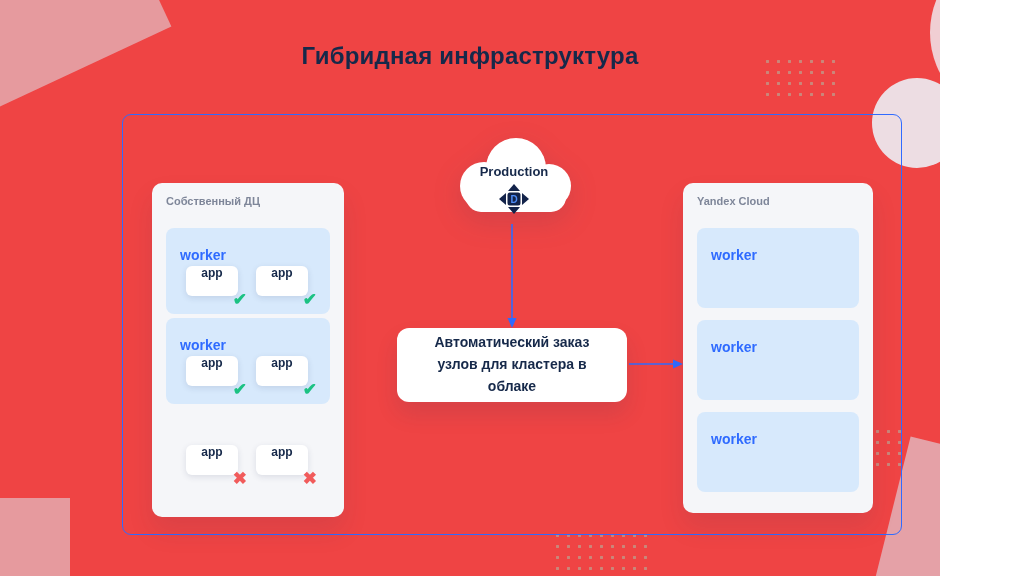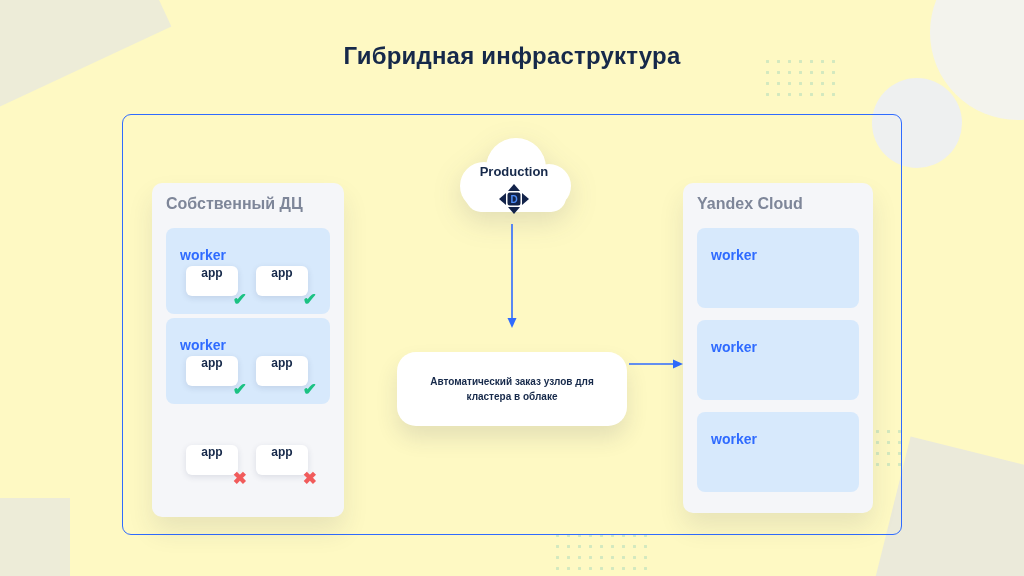--- a/index.html
+++ b/index.html
@@ -1,18 +1,18 @@
 <!DOCTYPE html>
 <html><head>
 <meta charset="utf-8">
 <style>
   * { margin:0; padding:0; box-sizing:border-box; }
   html,body { width:1024px; height:576px; }
   body { font-family:"Liberation Sans", sans-serif; }
-  .canvas { position:relative; width:1024px; height:576px; background:#fef9c3; overflow:hidden; }
+  .canvas { position:relative; width:940px; height:576px; background:#ef4444; overflow:hidden; }
 
   
   .decor { position:absolute; pointer-events:none; }
   .decor-tl { left:-70px; top:-70px; width:220px; height:150px; background:#dfe1ea; transform:rotate(-25deg); opacity:.55; }
   .decor-bl { left:-25px; top:498px; width:95px; height:110px; background:#dfe1ea; opacity:.55; }
   .decor-br { left:878px; top:462px; width:240px; height:240px; background:#dee0ea; transform:rotate(14deg); opacity:.6; }
   .decor-circle-1 { left:930px; top:-55px; width:175px; height:175px; border-radius:50%; background:#f0f1f7; opacity:.8; }
   .decor-circle-2 { left:872px; top:78px; width:90px; height:90px; border-radius:50%; background:#eceef5; opacity:.9; }
   .dots { position:absolute; background-image:radial-gradient(#9fd6bb 1.4px, transparent 1.6px); background-size:11px 11px; opacity:.45; pointer-events:none; }
   .dots-1 { left:762px; top:56px; width:74px; height:46px; }
@@ -24,21 +24,21 @@
 
   .cluster-frame { position:absolute; left:122px; top:114px; width:780px; height:421px;
                    border:1.6px solid #2f6bff; border-radius:9px; }
   .cluster-header { position:absolute; left:136px; top:126px; display:flex; align-items:center; gap:9px; }
   .cluster-header .lbl { font-size:13px; font-weight:700; color:#16294a; }
 
   .panel { position:absolute; background:#f5f6f9; border-radius:10px;
            box-shadow:0 14px 26px rgba(40,50,90,.10); }
   .panel-own { left:152px; top:183px; width:192px; height:334px; }
   .panel-yc  { left:683px; top:183px; width:190px; height:330px; }
-  .panel-title { position:absolute; left:14px; top:12px; font-size:16px; font-weight:700; color:#7e8699; }
+  .panel-title { position:absolute; left:14px; top:12px; font-size:11px; font-weight:700; color:#7e8699; }
 
   .worker-card { position:absolute; left:14px; background:#d7e9fc; border-radius:8px; }
   .worker-card.wl { width:164px; height:86px; }
   .worker-card.wr { width:162px; height:80px; }
   .worker-label { position:absolute; left:14px; top:19px; font-size:14px; font-weight:700; color:#2f6bff; }
 
   .app-box { position:absolute; width:52px; height:30px; background:#ffffff; border-radius:6px;
              box-shadow:0 2px 6px rgba(30,40,80,.12); display:flex; align-items:flex-start; justify-content:center;
              font-size:12px; font-weight:600; color:#16294a; }
   .mark { position:absolute; right:-9px; bottom:-12px; font-size:17px; font-weight:700; line-height:1; }
@@ -49,23 +49,23 @@
   .cloud-wrap svg.cloud { position:absolute; left:0; top:0; filter:drop-shadow(0 9px 14px rgba(40,50,90,.14)); }
   .cloud-label { position:absolute; left:0; top:34px; width:100%; text-align:center;
                  font-size:13px; font-weight:700; color:#16294a; }
   .cloud-icon { position:absolute; left:50%; top:54px; transform:translateX(-50%); }
 
   .arrow { position:absolute; }
   .arrow-down { left:505px; top:224px; }
   .arrow-right { left:629px; top:357px; }
 
   .auto-box { position:absolute; left:397px; top:328px; width:230px; height:74px; background:#ffffff;
-              border-radius:19px; box-shadow:0 12px 22px rgba(40,50,90,.12);
+              border-radius:12px; box-shadow:0 12px 22px rgba(40,50,90,.12);
               display:flex; align-items:center; justify-content:center; text-align:center;
-              padding:0 24px; font-size:10px; font-weight:600; color:#16294a; line-height:1.55;margin-top:24px; }
+              padding:0 24px; font-size:14px; font-weight:600; color:#16294a; line-height:1.55; }
 </style>
 </head>
 <body>
 
 <div class="canvas">
 
   <div class="decor decor-tl"></div>
   <div class="decor decor-bl"></div>
   <div class="decor decor-br"></div>
   <div class="decor decor-circle-1"></div>

